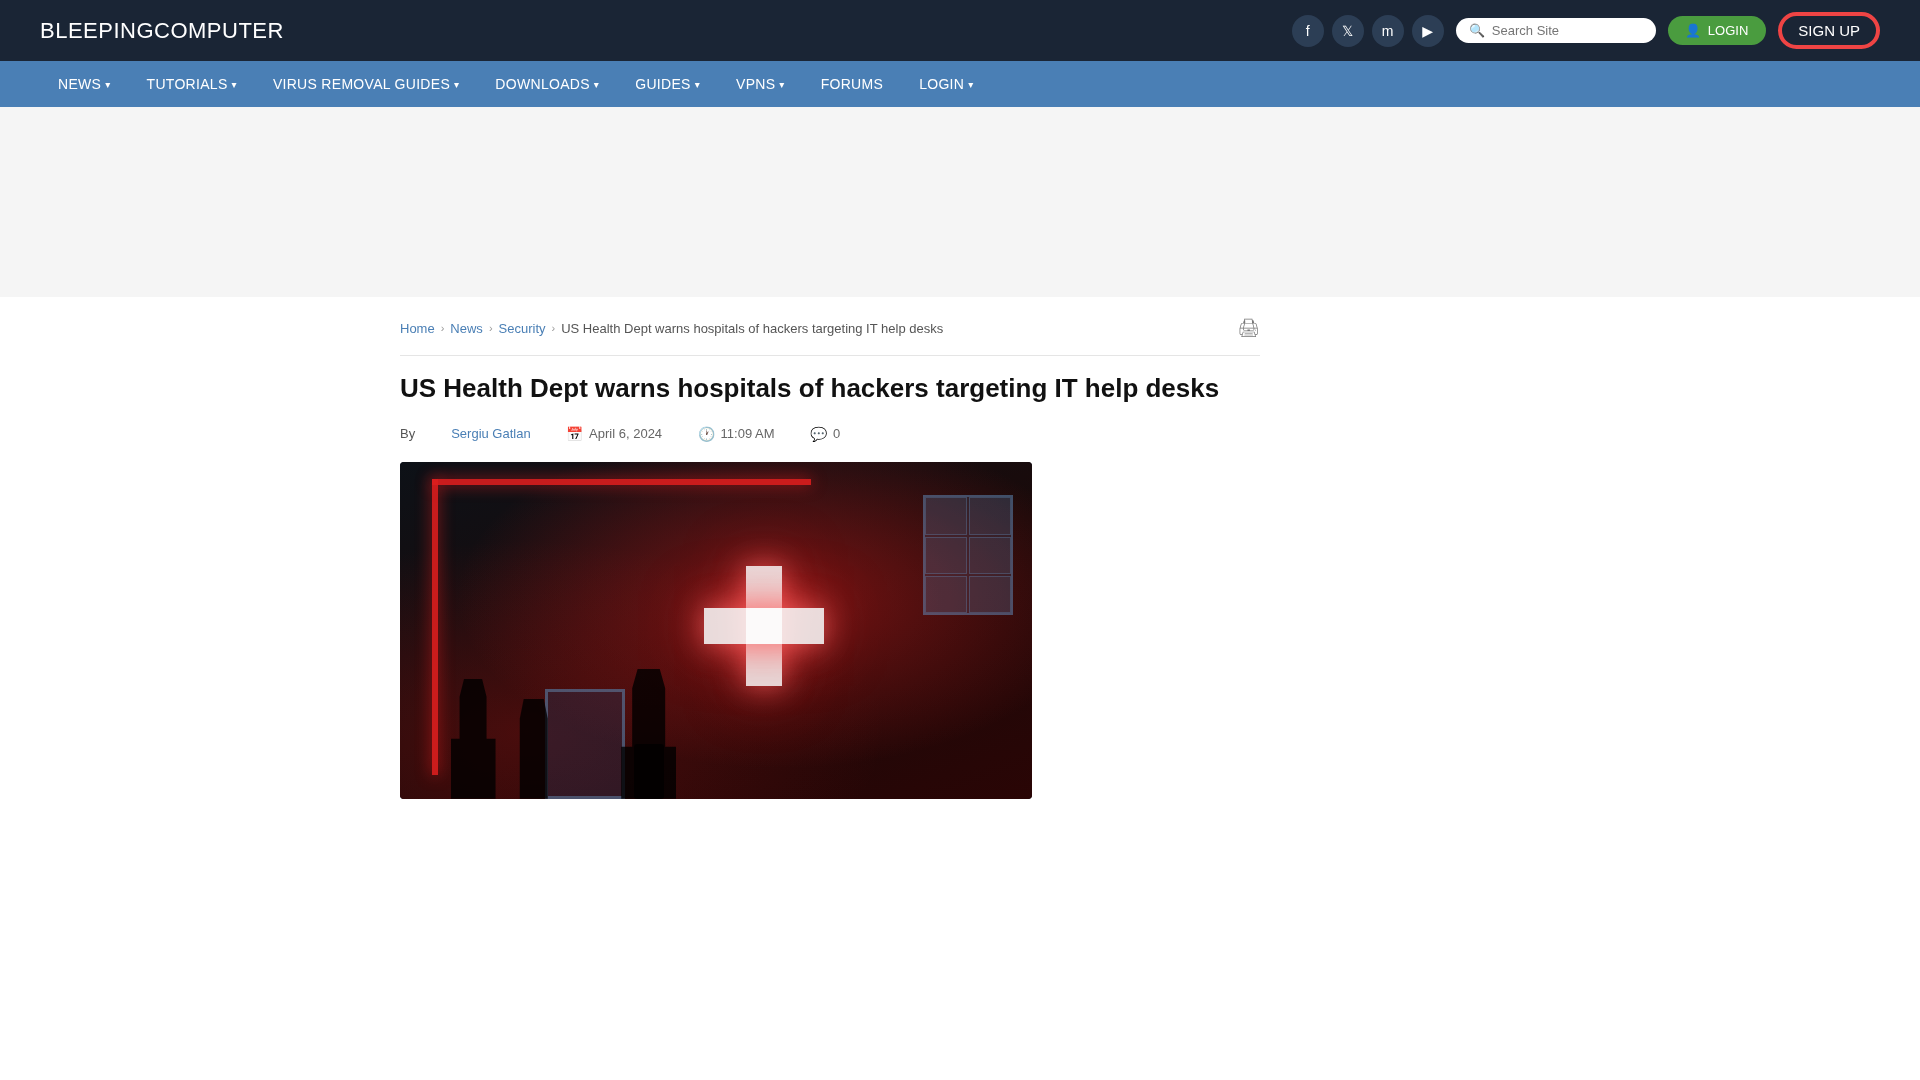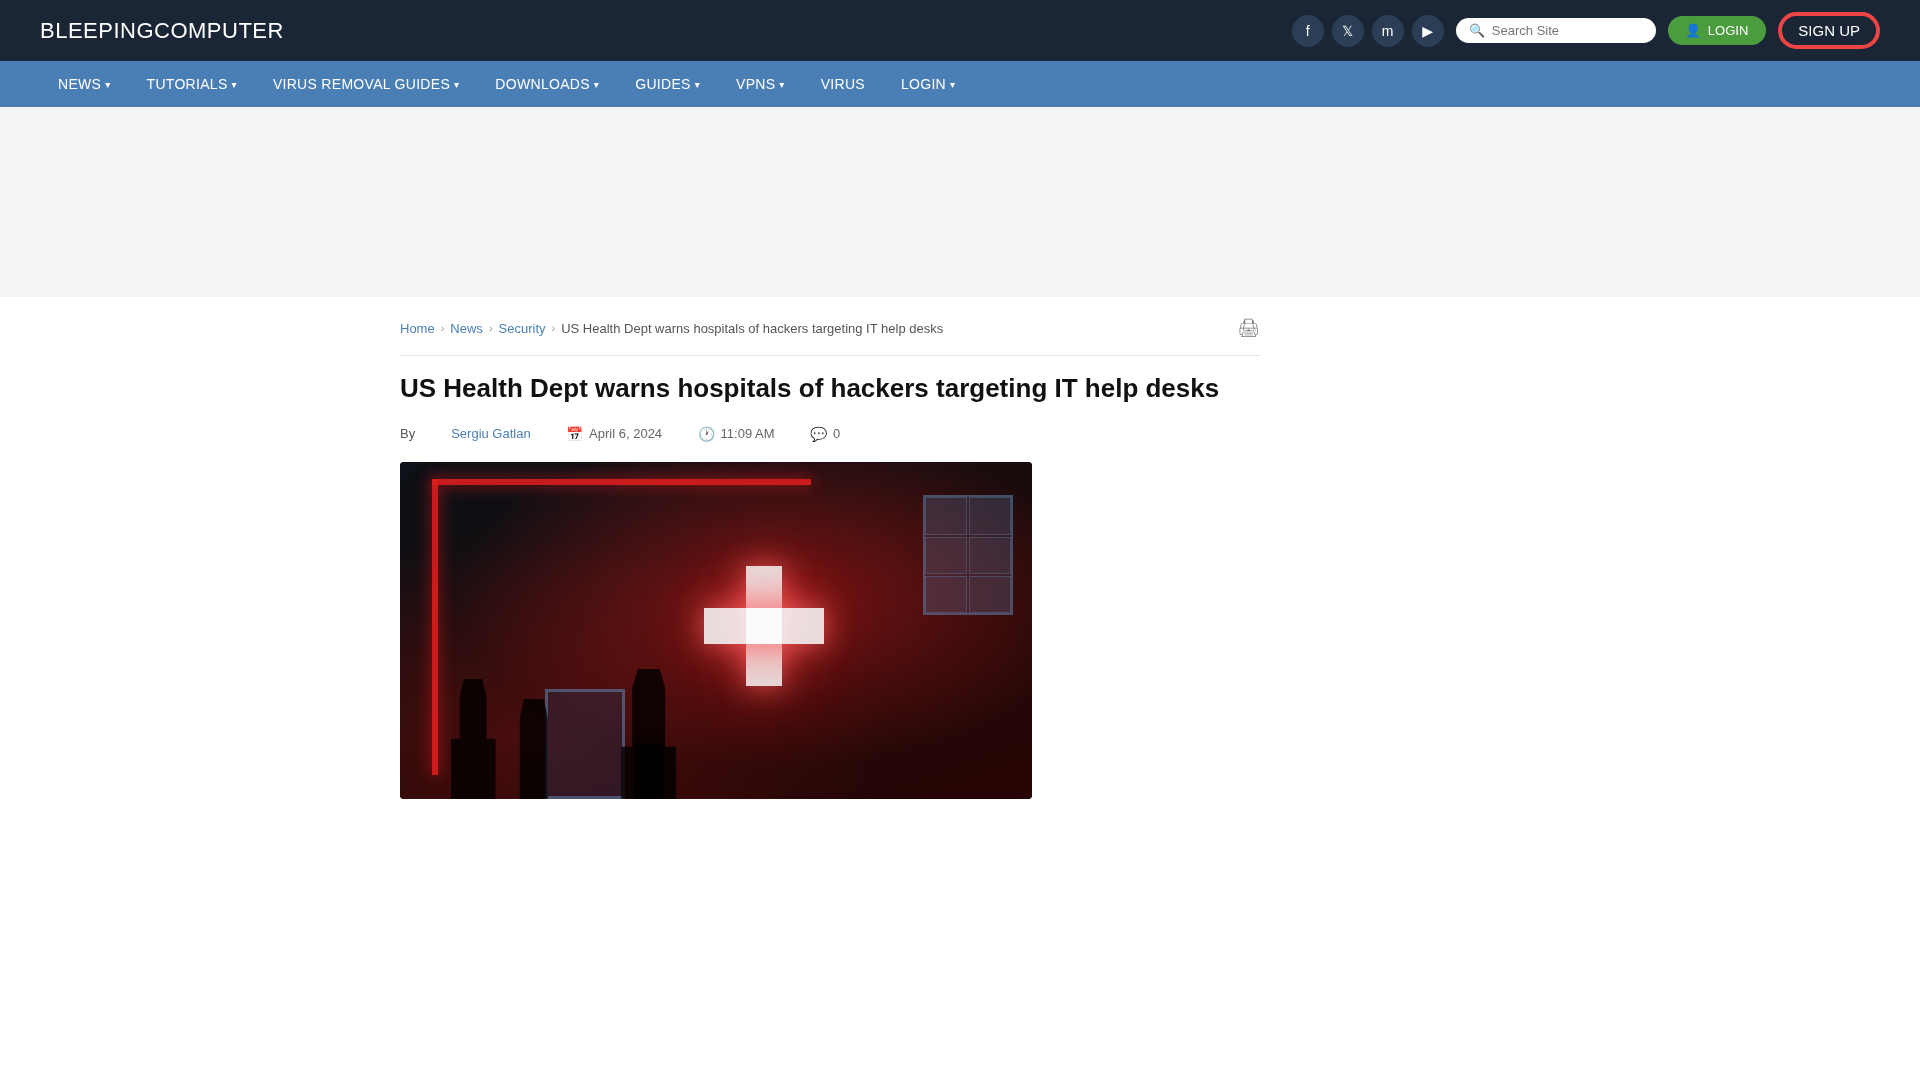--- a/index.html
+++ b/index.html
@@ -362,21 +362,21 @@
   </div>
   <div class="nav-item">
     <span>GUIDES</span>
       <span class="chevron">▾</span>
   </div>
   <div class="nav-item">
     <span>VPNS</span>
       <span class="chevron">▾</span>
   </div>
   <div class="nav-item">
-    <span>VIRUS</span>
+    <span>FORUMS</span>
   </div>
   <div class="nav-item">
     <span>LOGIN</span>
       <span class="chevron">▾</span>
   </div>
 </nav>
 
 <div class="ad-space"></div>
 
 <div class="article-wrapper">

